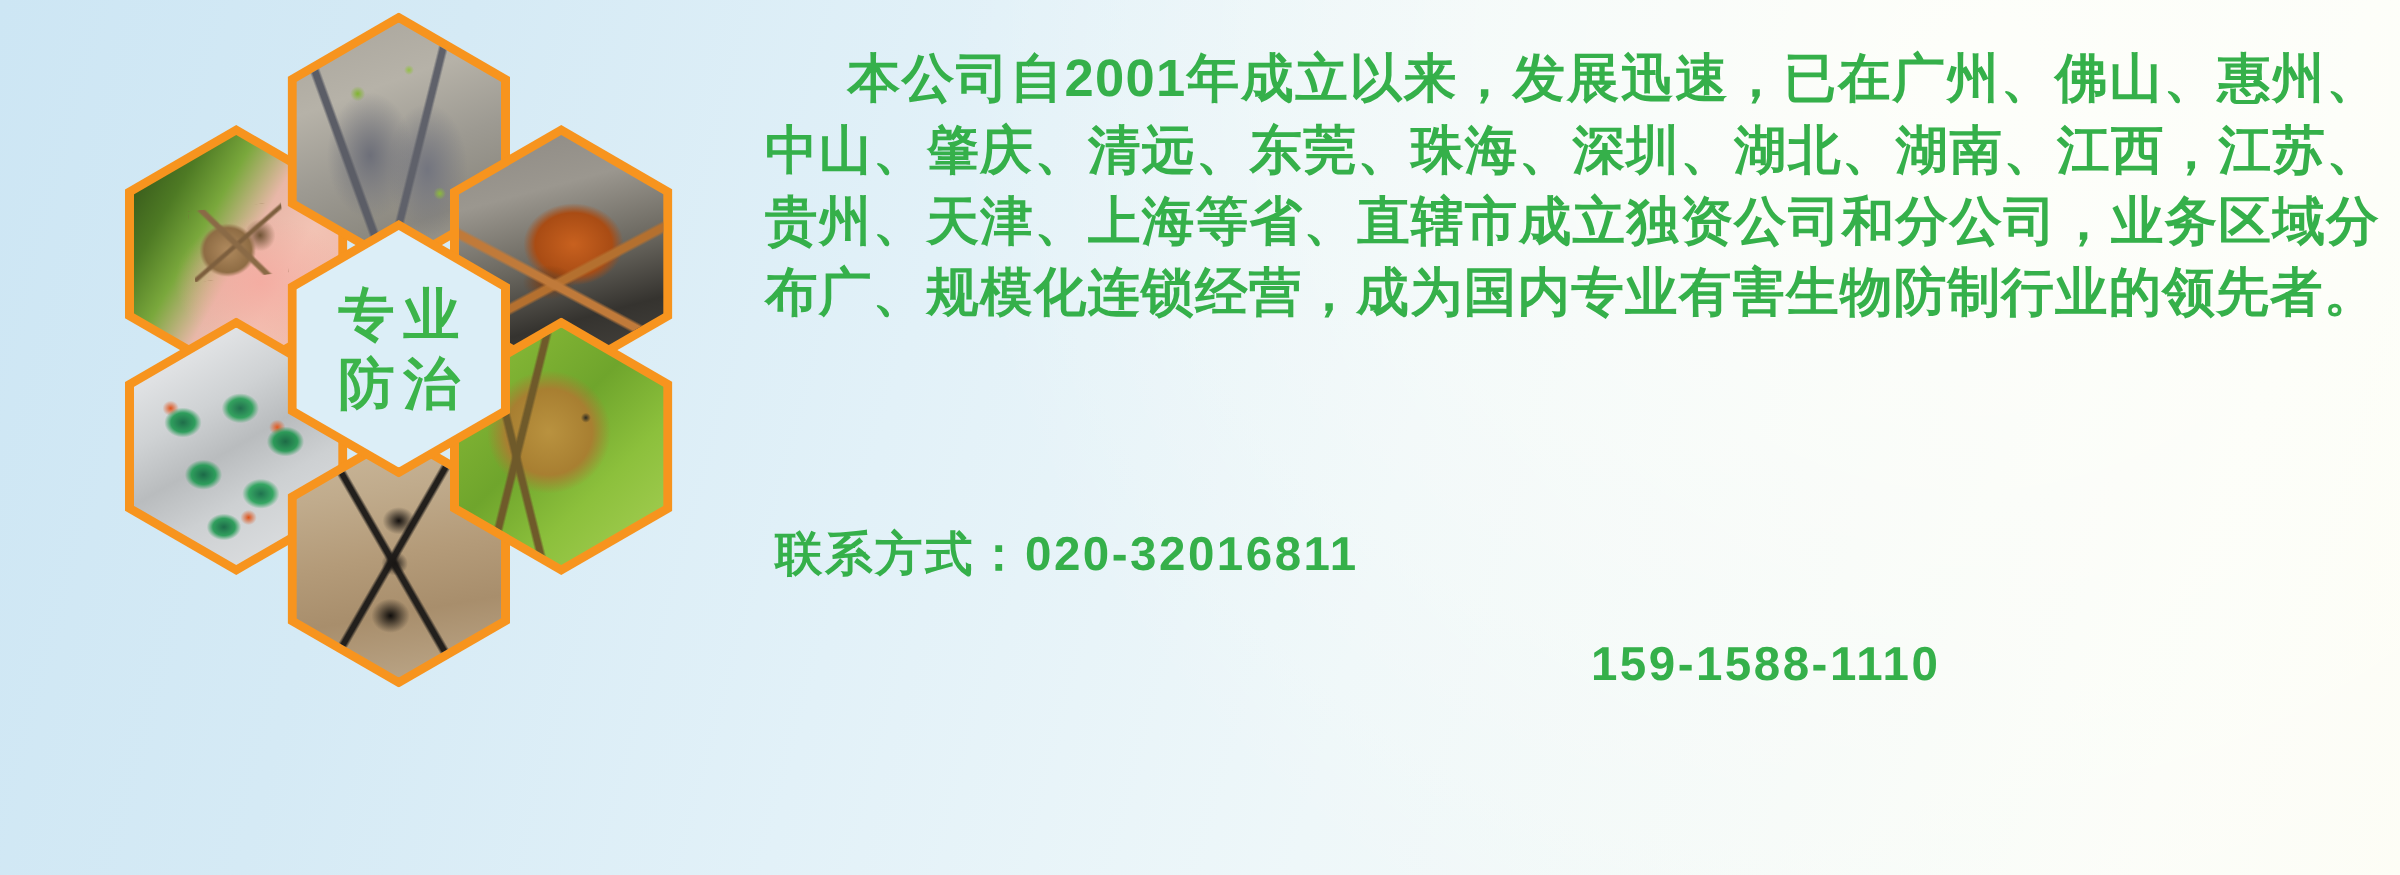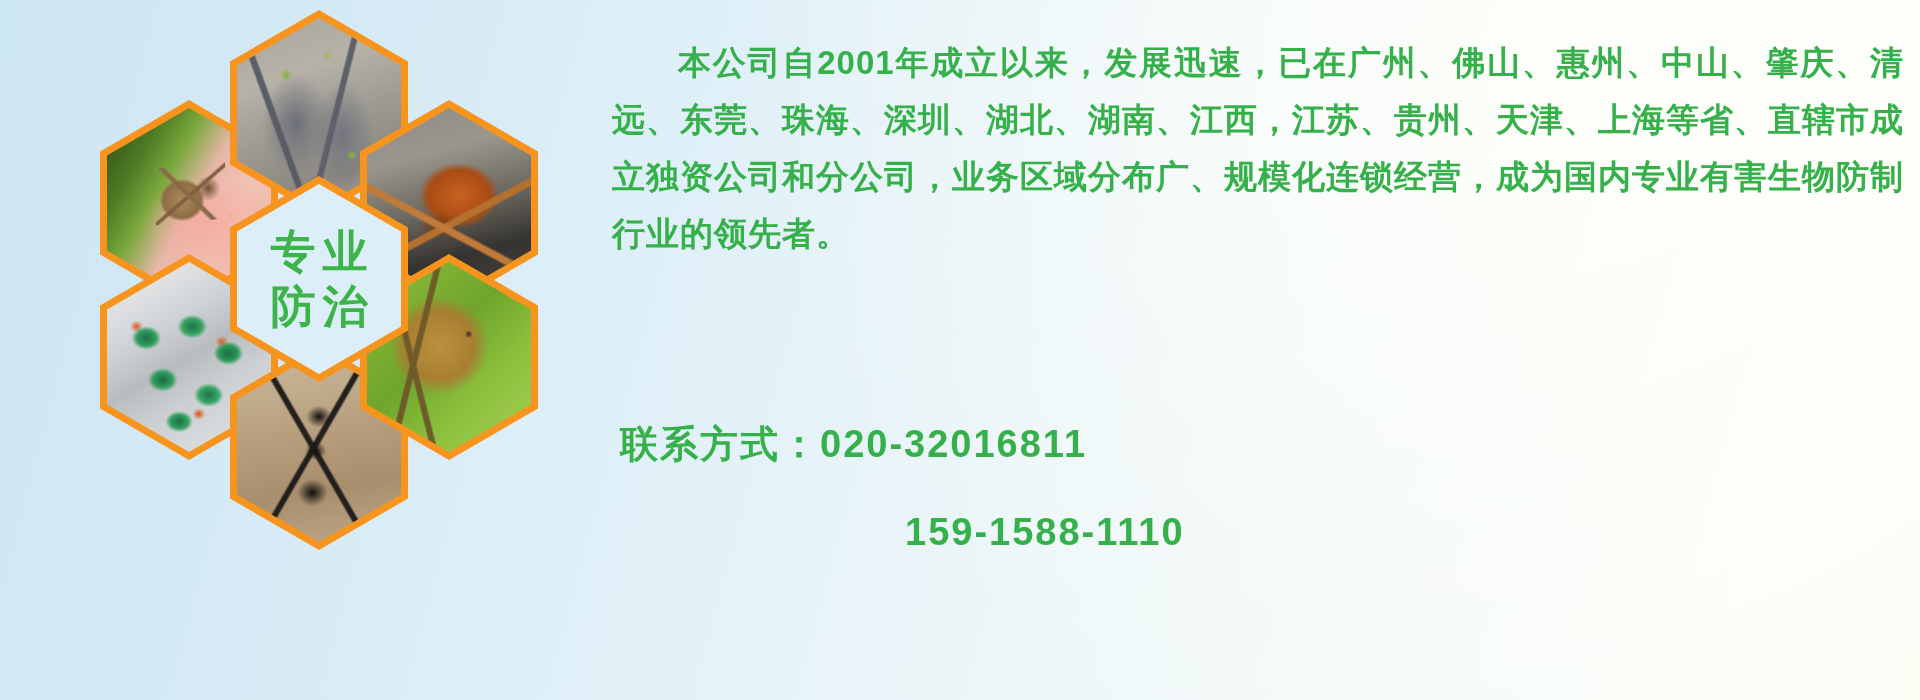--- a/index.html
+++ b/index.html
@@ -135,32 +135,32 @@
     content:"";position:absolute;inset:0;
     background:
       linear-gradient(76deg,transparent 30%,#6f5a2a 31%,#6f5a2a 33%,transparent 34%),
       linear-gradient(-76deg,transparent 64%,#6f5a2a 65%,#6f5a2a 67%,transparent 68%),
       radial-gradient(circle 4px at 62% 38%, #2b2a22 0%, rgba(43,42,34,0) 100%);
   }
 
   
   #copy{
     position:absolute;left:612px;top:34px;width:1292px;
-    color:#35b04a;font-size:33px;font-weight:700;line-height:57px;
+    color:#35b04a;font-size:42px;font-weight:700;line-height:57px;
     letter-spacing:1px;text-align:justify;text-justify:inter-ideograph;
   }
   #copy p{margin:0;text-indent:66px;}
 
   
   #contact{position:absolute;left:620px;top:400px;width:1300px;color:#35b04a;}
   #contact .line{
     font-size:38px;font-weight:700;line-height:88px;letter-spacing:2px;
     white-space:nowrap;
   }
-  #contact .line.second{padding-left:285px;}
+  #contact .line.second{padding-left:285px;text-align:center;}
 </style>
 </head>
 <body>
 
 <div id="banner">
 
   <div id="sheen"></div>
 
   <div id="comb">
 

